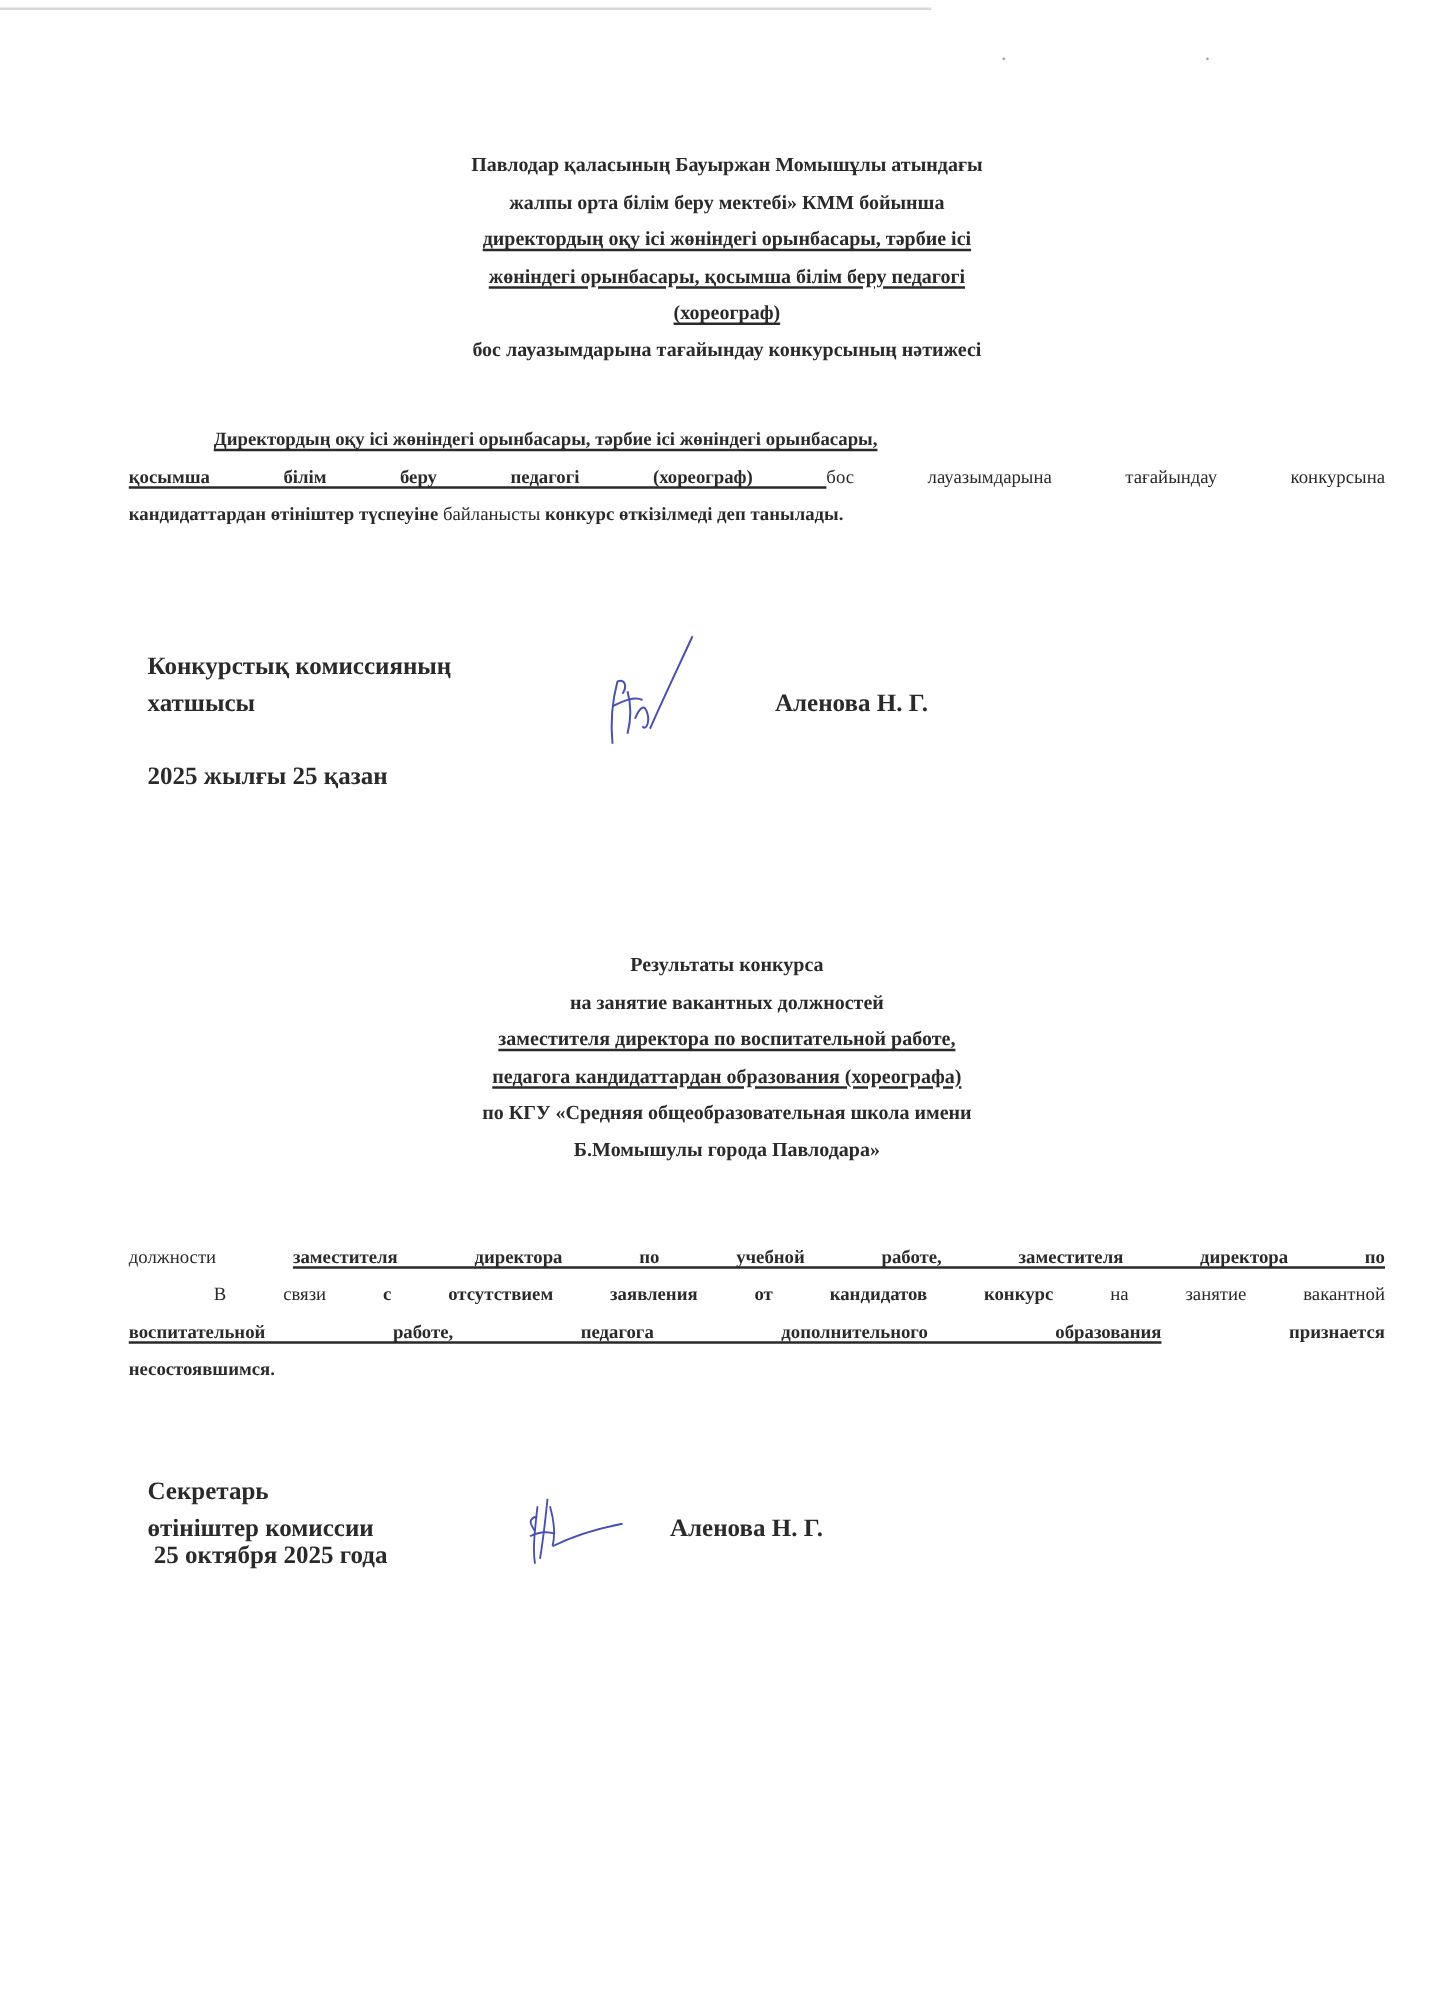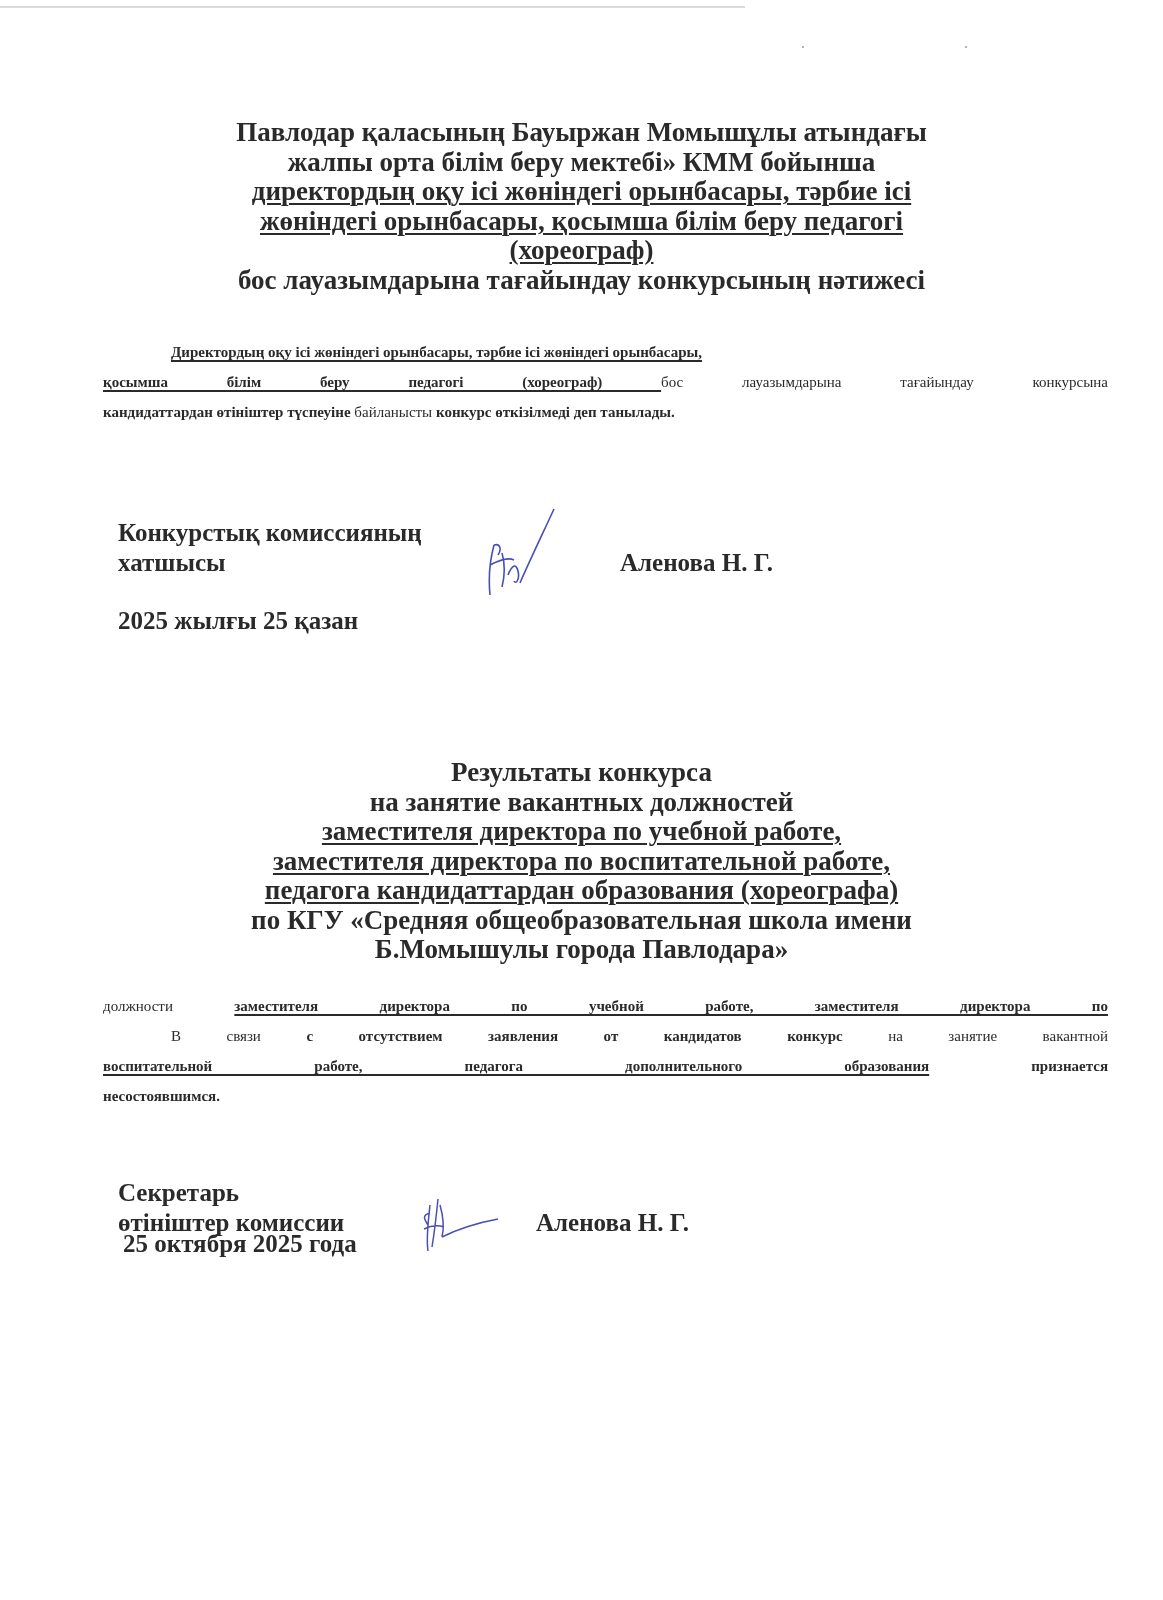--- a/index.html
+++ b/index.html
@@ -1,27 +1,27 @@
 <!DOCTYPE html>
 <html><head>
 <meta charset="utf-8">
 <style>
   html, body { margin: 0; padding: 0; background: #ffffff; }
   body { width: 1163px; height: 1600px; position: relative; overflow: hidden;
          font-family: "Liberation Serif", "DejaVu Serif", serif; color: #2a2a2a; }
   .scanline { position: absolute; top: 6px; left: 0; width: 745px; height: 2px; background: #d9d9d9; }
   .dot { position: absolute; width: 2px; height: 2px; background: #999; border-radius: 1px; }
-  .center-block { position: absolute; left: 0; width: 1163px; text-align: center; font-weight: bold; font-size: 27px; line-height: 29.5px; }
+  .center-block { position: absolute; left: 0; width: 1163px; text-align: center; font-weight: bold; font-size: 16px; line-height: 29.5px; }
   .center-block .ln { display: block; }
   .u { text-decoration: underline; text-underline-offset: 3px; text-decoration-thickness: 1.5px; }
   .para { position: absolute; left: 103px; width: 1005px; font-size: 15px; line-height: 30px; text-align: justify; }
   .para .ln { display: block; }
   .para .last { text-align-last: justify; }
   .b { font-weight: bold; }
-  .sig { position: absolute; font-weight: bold; font-size: 25px; line-height: 30px; }
+  .sig { position: absolute; font-weight: bold; font-size: 20px; line-height: 30px; }
   .sigsvg { position: absolute; }
 </style>
 </head>
 <body>
 
 <div class="scanline"></div>
 <div class="dot" style="left:802px;top:46px"></div>
 <div class="dot" style="left:965px;top:46px"></div>
 
 <div class="center-block" style="top:118px">
@@ -45,21 +45,20 @@
 </div>
 <svg class="sigsvg" style="left:480px;top:505px" width="80" height="100" viewBox="0 0 80 100">
   <path d="M14 40 C10 55 8 70 10 90 M14 40 C20 38 22 44 18 50 M10 60 C20 55 28 52 34 55 M22 48 C26 62 24 74 22 82 M28 70 C32 60 36 58 38 66 C40 74 36 80 34 76 M40 78 C50 55 62 30 74 4" stroke="#4a4fb8" stroke-width="1.6" fill="none"></path>
 </svg>
 <div class="sig" style="left:620px;top:548px">Аленова Н. Г.</div>
 <div class="sig" style="left:118px;top:606px">2025 жылғы 25 қазан</div>
 
 <div class="center-block" style="top:758px">
   <span class="ln">Результаты конкурса</span>
   <span class="ln">на занятие вакантных должностей</span>
-  <span class="ln"><span class="u">заместителя директора по учебной работе, </span></span>
   <span class="ln"><span class="u">заместителя директора по воспитательной работе, </span></span>
   <span class="ln"><span class="u">педагога кандидаттардан образования (хореографа)</span></span>
   <span class="ln">по КГУ «Средняя общеобразовательная школа имени</span>
   <span class="ln">Б.Момышулы города Павлодара»</span>
 </div>
 
 <div class="para" style="top:991px">
   <span class="ln last"><span>должности  </span><span class="b u">заместителя директора по учебной работе,  заместителя директора по</span></span>
   <span class="ln last" style="padding-left:68px"><span>В связи </span><span class="b">с отсутствием заявления от кандидатов конкурс</span><span> на занятие вакантной</span></span>
   <span class="ln last"><span class="b u">воспитательной работе, педагога дополнительного образования</span><span class="b"> признается</span></span>

